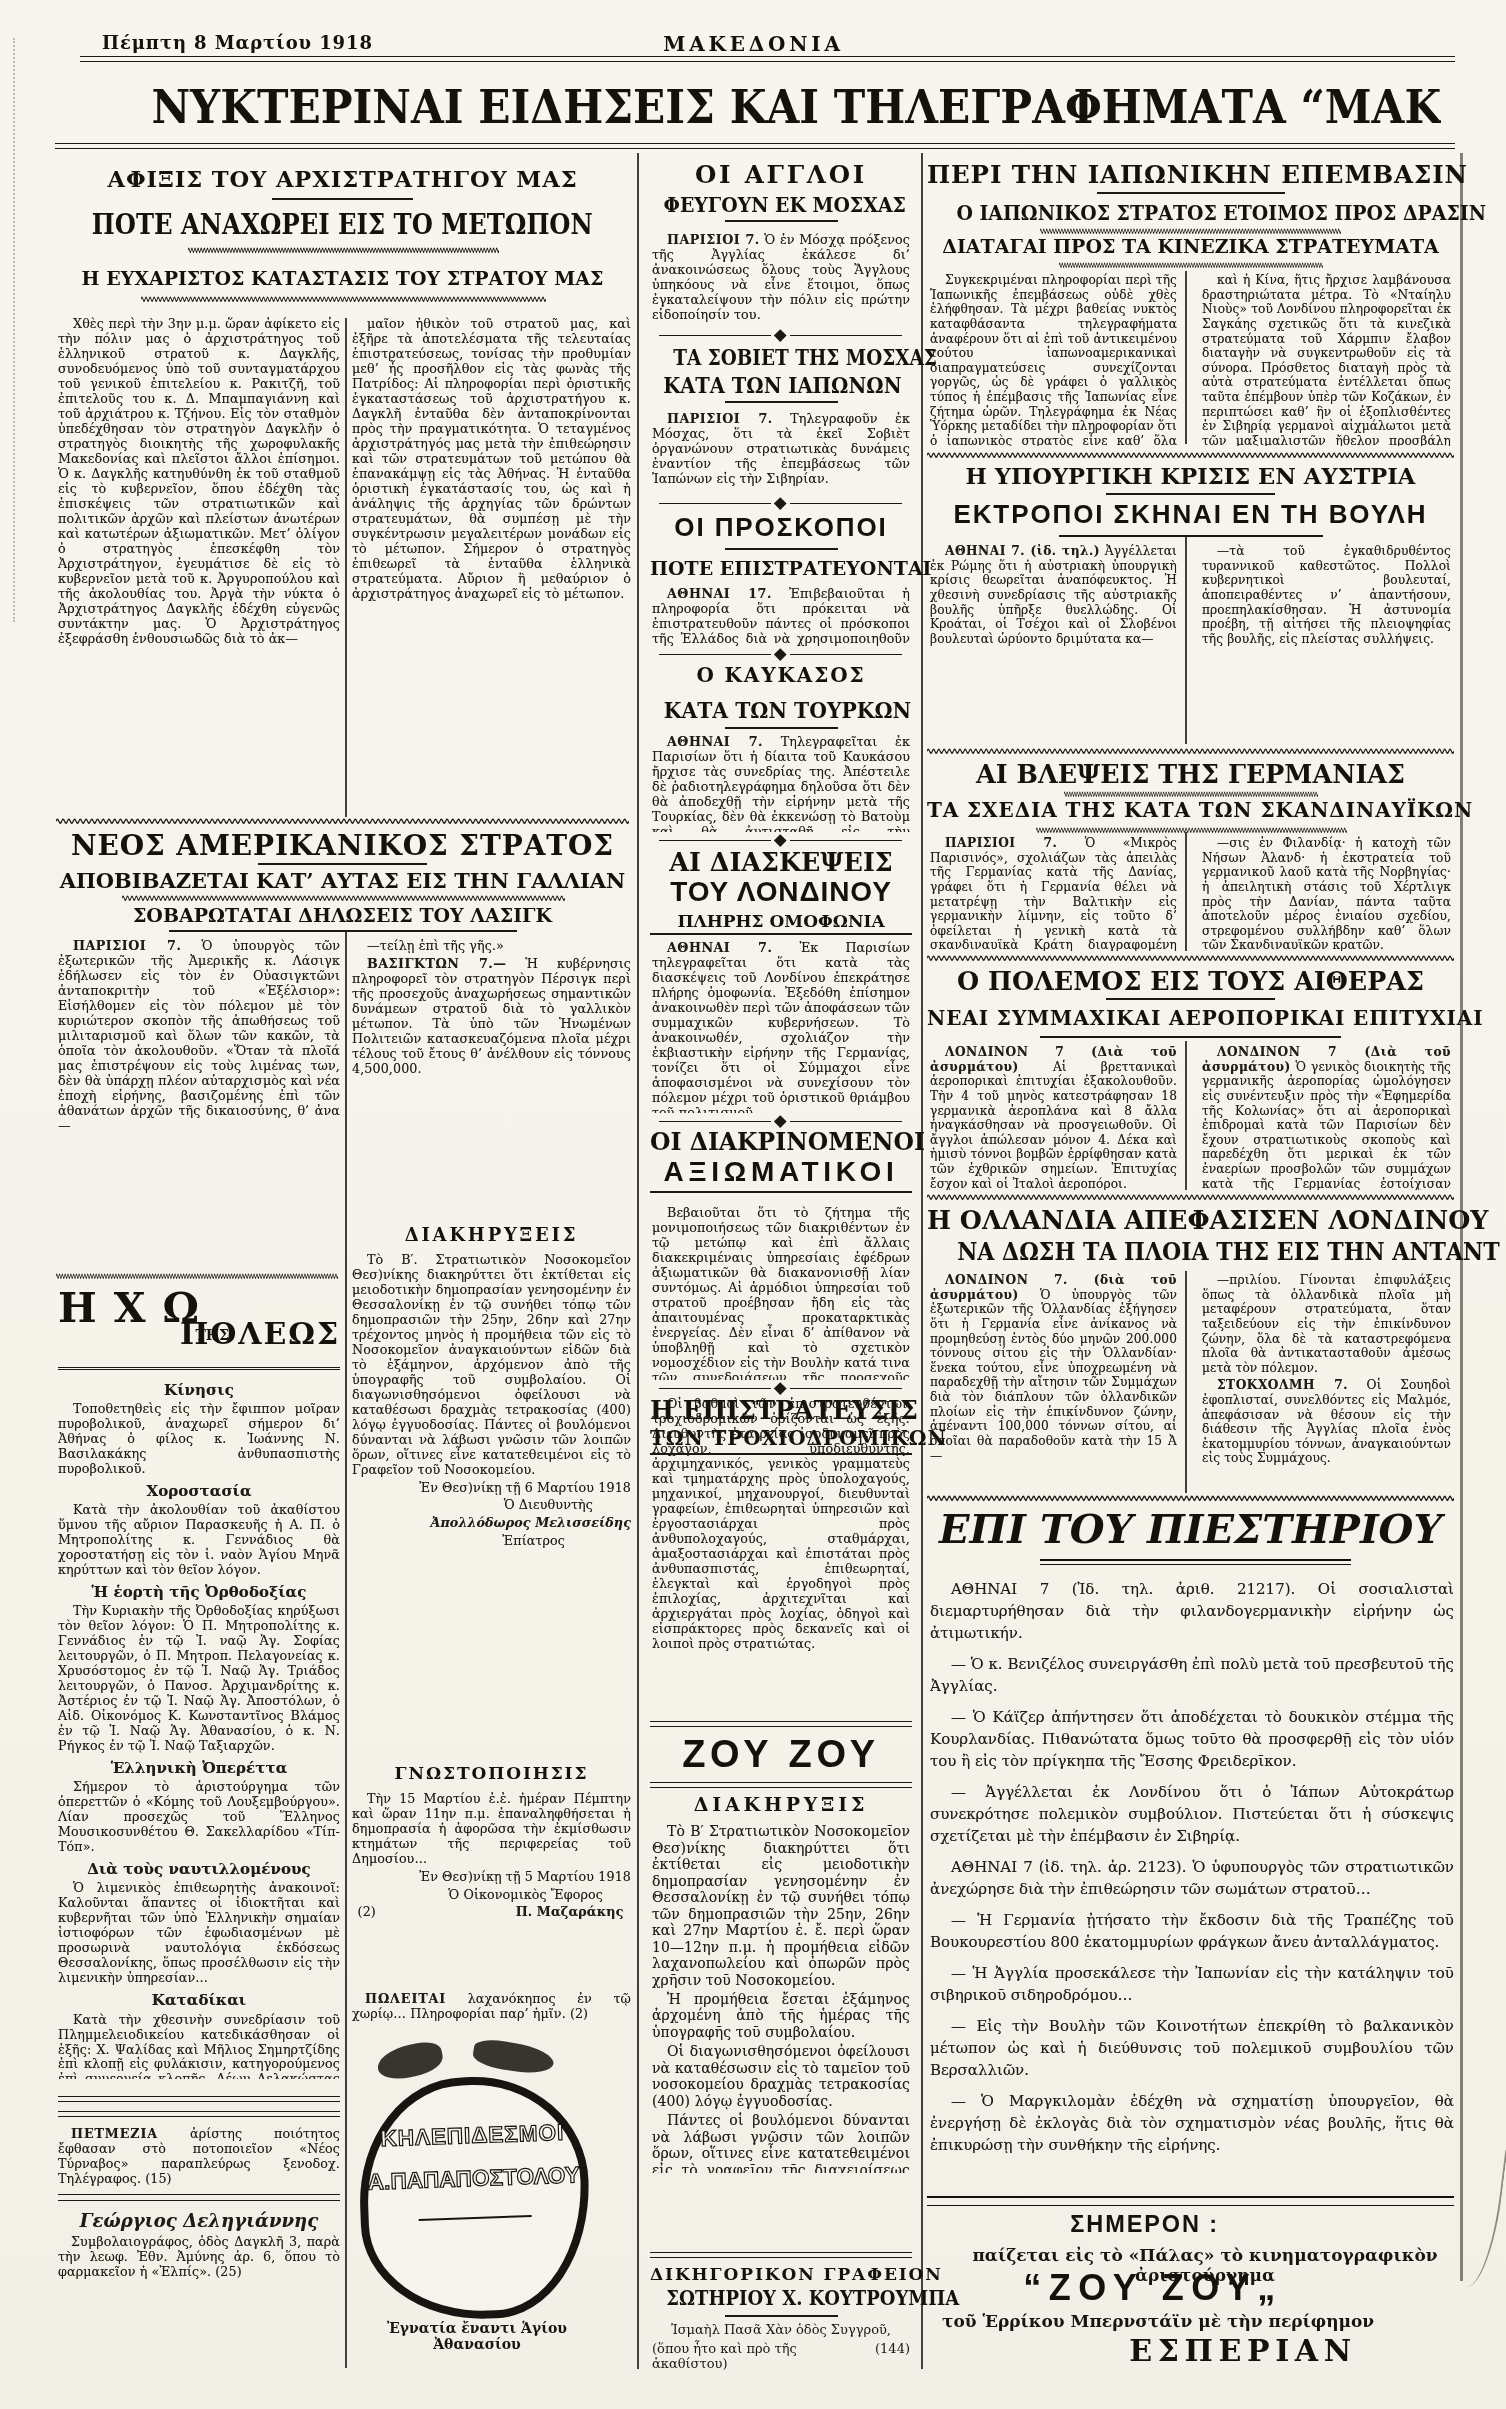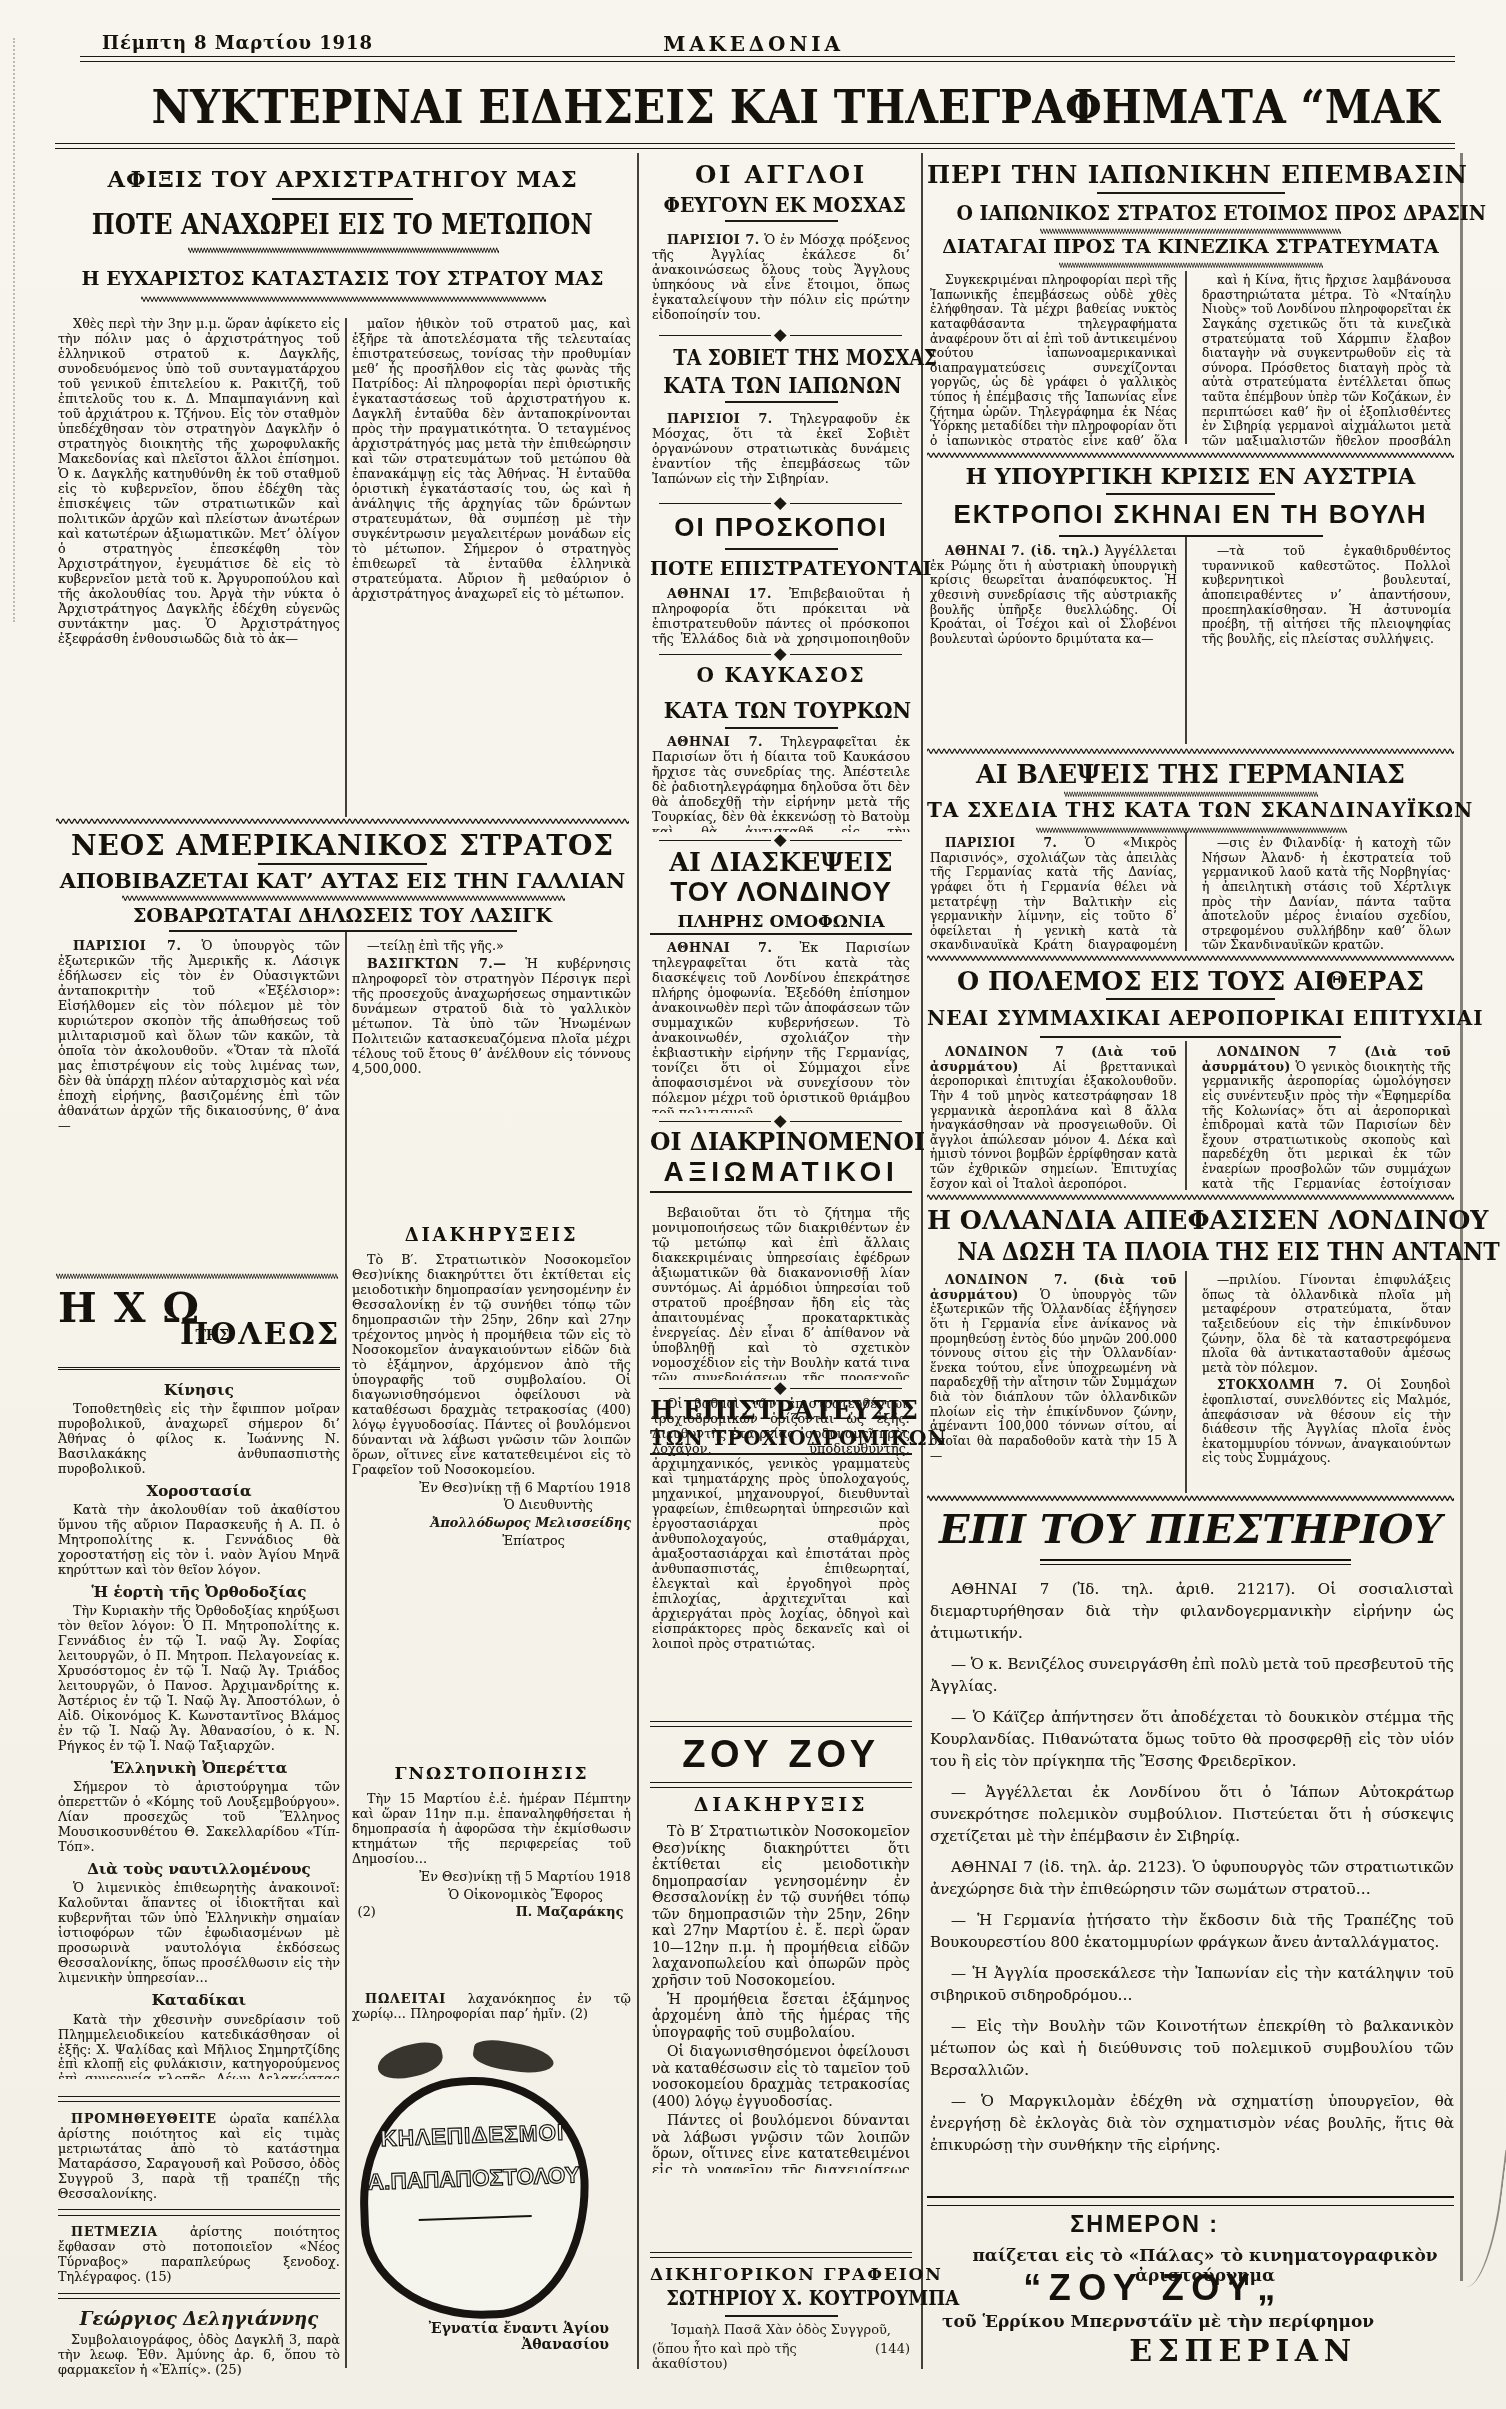--- a/index.html
+++ b/index.html
@@ -131,21 +131,20 @@
     <div class="echo-head">Ἑλληνικὴ Ὀπερέττα</div>
     <p class="echo-body">Σήμερον τὸ ἀριστούργημα τῶν ὀπερεττῶν ὁ «Κόμης τοῦ Λουξεμβούργου». Λίαν προσεχῶς τοῦ Ἕλληνος Μουσικοσυνθέτου Θ. Σακελλαρίδου «Τίπ-Τόπ».</p>
     <div class="echo-head">Διὰ τοὺς ναυτιλλομένους</div>
     <p class="echo-body">Ὁ λιμενικὸς ἐπιθεωρητὴς ἀνακοινοῖ: Καλοῦνται ἅπαντες οἱ ἰδιοκτῆται καὶ κυβερνῆται τῶν ὑπὸ Ἑλληνικὴν σημαίαν ἱστιοφόρων τῶν ἐφωδιασμένων μὲ προσωρινὰ ναυτολόγια ἐκδόσεως Θεσσαλονίκης, ὅπως προσέλθωσιν εἰς τὴν λιμενικὴν ὑπηρεσίαν…</p>
     <div class="echo-head">Καταδίκαι</div>
     <p class="echo-body">Κατὰ τὴν χθεσινὴν συνεδρίασιν τοῦ Πλημμελειοδικείου κατεδικάσθησαν οἱ ἑξῆς: Χ. Ψαλίδας καὶ Μῆλιος Σημηρτζίδης ἐπὶ κλοπῇ εἰς φυλάκισιν, κατηγορούμενος ἐπὶ συνεργείᾳ κλοπῆς, Λέων Δελακώστας ἐπὶ αὐτοδικίᾳ εἰς φυλάκισιν 20 ἡμερῶν καὶ Ἐλιὼ Ἰακὼβ Ἀντζιὲλ ἐπὶ αἰσχροκερδείᾳ εἰς 600 δραχμῶν χρηματικὴν ποινήν.</p>
   </div>
 
   <div class="abs bt clip" style="left:58px;top:2087px;width:282px;height:311px;">
     <div class="dblsep"></div>
-    <p style="text-indent:13px;"><span class="adlead">ΠΡΟΜΗΘΕΥΘΕΙΤΕ</span> <span>ὡραῖα καπέλλα ἀρίστης ποιότητος καὶ εἰς τιμὰς μετριωτάτας ἀπὸ τὸ κατάστημα Ματαράσσο, Σαραγουσῆ καὶ Ροῦσσο, ὁδὸς Συγγροῦ 3, παρὰ τῇ τραπέζῃ τῆς Θεσσαλονίκης.</span></p>
     <div class="dblsep"></div>
     <p style="text-indent:13px;"><span class="adlead">ΠΕΤΜΕΖΙΑ</span> <span>ἀρίστης ποιότητος ἔφθασαν στὸ ποτοποιεῖον «Νέος Τύρναβος» παραπλεύρως ξενοδοχ. Τηλέγραφος. (15)</span></p>
     <div class="dblsep"></div>
     <div class="c it" style="font-weight:bold;font-size:18px;margin:3.8px 0 2.8px;">Γεώργιος Δεληγιάννης</div>
     <p style="text-indent:13px;">Συμβολαιογράφος, ὁδὸς Δαγκλῆ 3, παρὰ τὴν λεωφ. Ἐθν. Ἀμύνης ἀρ. 6, ὅπου τὸ φαρμακεῖον ἡ «Ἐλπίς». (25)</p>
   </div>
 
   <div class="abs hd" style="left:352px;top:1224px;width:279px;font-size:18px;letter-spacing:2.8px;">ΔΙΑΚΗΡΥΞΕΙΣ</div>
   <div class="abs bt clip" style="left:352px;top:1252px;width:279px;height:505px;">
     <p>Τὸ Β′. Στρατιωτικὸν Νοσοκομεῖον Θεσ)νίκης διακηρύττει ὅτι ἐκτίθεται εἰς μειοδοτικὴν δημοπρασίαν γενησομένην ἐν Θεσσαλονίκῃ ἐν τῷ συνήθει τόπῳ τῶν δημοπρασιῶν τὴν 25ην, 26ην καὶ 27ην τρέχοντος μηνὸς ἡ προμήθεια τῶν εἰς τὸ Νοσοκομεῖον ἀναγκαιούντων εἰδῶν διὰ τὸ ἑξάμηνον, ἀρχόμενον ἀπὸ τῆς ὑπογραφῆς τοῦ συμβολαίου. Οἱ διαγωνισθησόμενοι ὀφείλουσι νὰ καταθέσωσι δραχμὰς τετρακοσίας (400) λόγῳ ἐγγυοδοσίας. Πάντες οἱ βουλόμενοι δύνανται νὰ λάβωσι γνῶσιν τῶν λοιπῶν ὅρων, οἵτινες εἶνε κατατεθειμένοι εἰς τὸ Γραφεῖον τοῦ Νοσοκομείου.</p>
@@ -169,21 +168,21 @@
   </div>
 
   <div class="abs" style="left:360px;top:2045px;width:230px;height:335px;">
     <div class="handpatch" style="left:17px;top:0;width:66px;height:32px;border-radius:60% 40% 50% 50%;transform:rotate(-12deg);"></div>
     <div class="handpatch" style="left:113px;top:-1.9px;width:81px;height:28px;border-radius:40% 60% 55% 45%;transform:rotate(9deg);"></div>
     <div class="blob">
       <div class="outline-txt" style="margin-top:38px;font-size:22.6px;letter-spacing:0.9px;">ΚΗΛΕΠΙΔΕΣΜΟΙ</div>
       <div class="outline-txt" style="margin-top:17px;font-size:22.6px;">Α.ΠΑΠΑΠΟΣΤΟΛΟΥ</div>
       <div style="margin:24.5px auto 0;width:113px;border-top:2.4px solid #171411;"></div>
     </div>
-    <div class="abs c" style="left:-15px;top:275px;width:264px;font-size:14px;font-weight:bold;text-align:right;">Ἐγνατία ἔναντι Ἁγίου Ἀθανασίου</div>
+    <div class="abs c" style="left:-15px;top:275px;width:264px;font-size:14px;font-weight:bold;">Ἐγνατία ἔναντι Ἁγίου Ἀθανασίου</div>
   </div>
 
   <div class="abs hd" style="left:650px;top:160px;width:262px;font-size:24.5px;letter-spacing:2.8px;">ΟΙ ΑΓΓΛΟΙ</div>
   <div class="abs hd" style="left:650px;top:192px;width:262px;font-size:21px;"><span class="sq">ΦΕΥΓΟΥΝ ΕΚ ΜΟΣΧΑΣ</span></div>
   <div class="srule" style="left:725px;top:220px;width:113px;"></div>
   <div class="abs bt clip" style="left:652px;top:232px;width:258px;height:98px;">
     <p><span class="lead">ΠΑΡΙΣΙΟΙ 7.</span> <span>Ὁ ἐν Μόσχᾳ πρόξενος τῆς Ἀγγλίας ἐκάλεσε δι’ ἀνακοινώσεως ὅλους τοὺς Ἄγγλους ὑπηκόους νὰ εἶνε ἕτοιμοι, ὅπως ἐγκαταλείψουν τὴν πόλιν εἰς πρώτην εἰδοποίησίν του.</span></p>
   </div>
   <div class="orn" style="left:659px;top:331px;width:243px;">
       <i></i>

